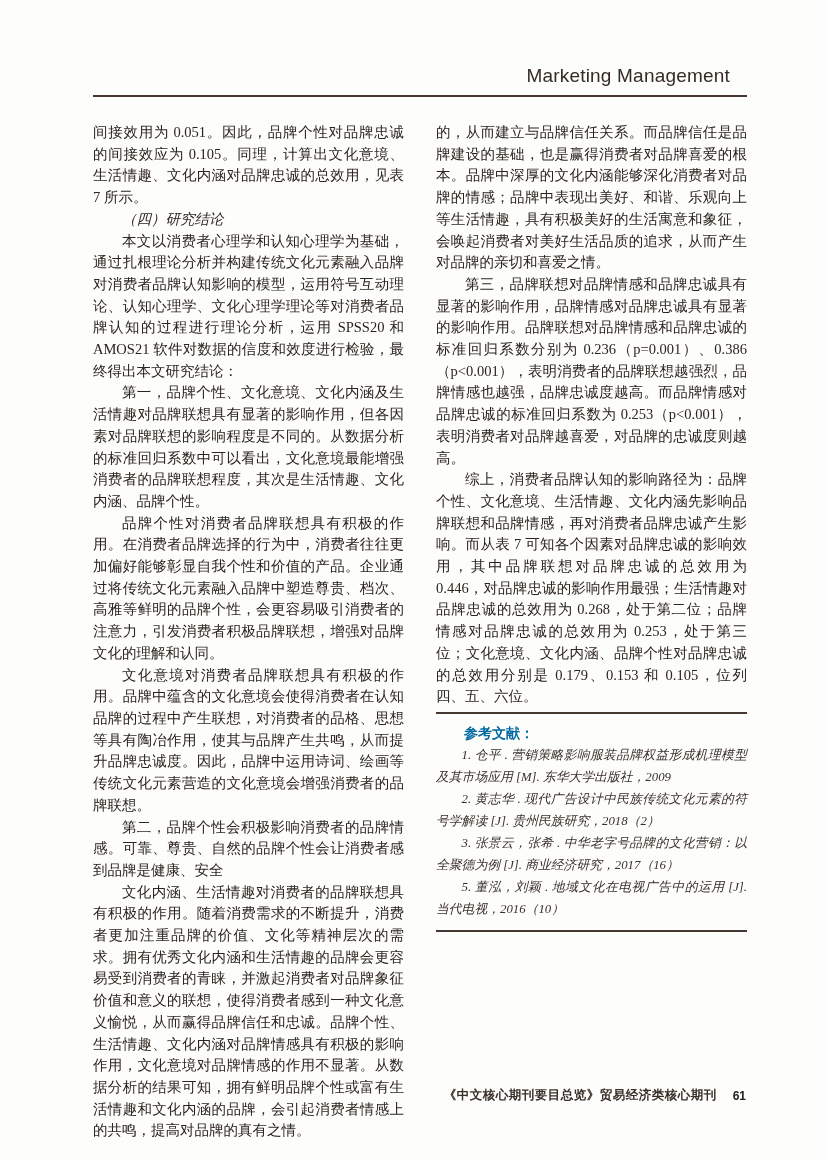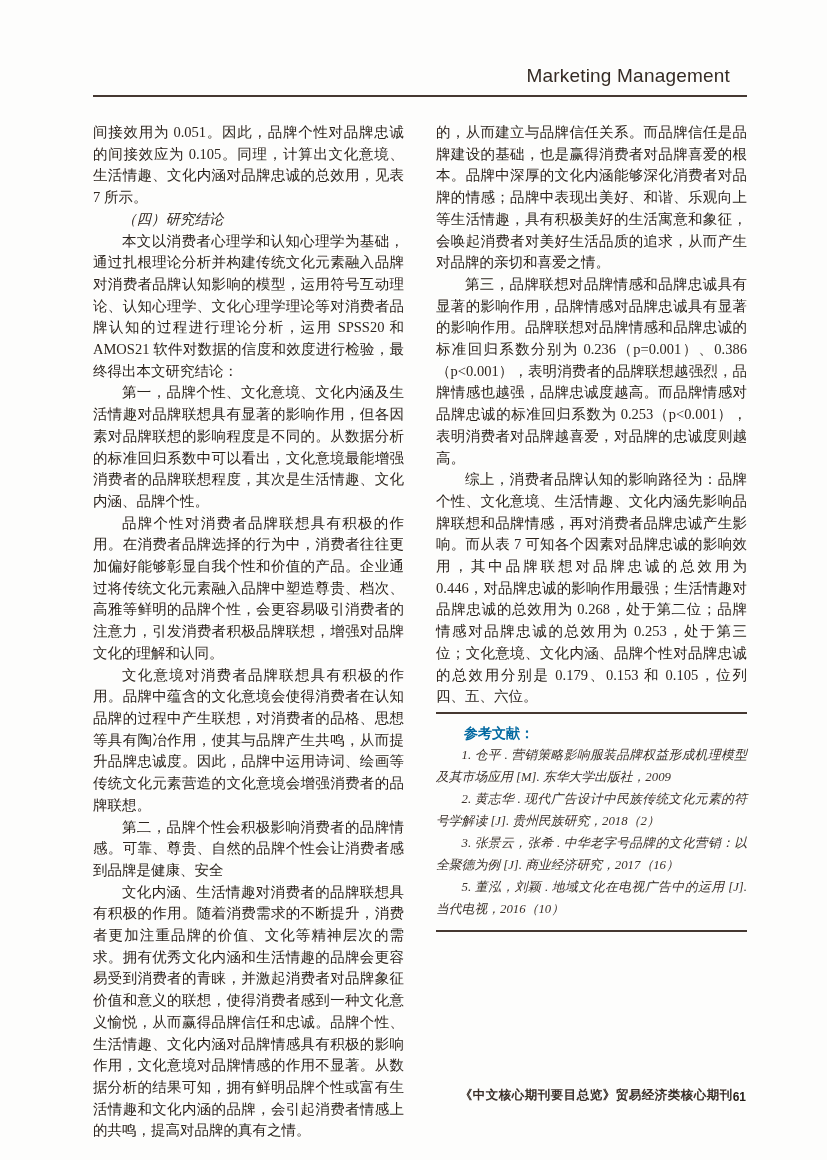--- a/index.html
+++ b/index.html
@@ -70,22 +70,22 @@
     text-indent: 2em;
     font-style: italic;
     text-align: justify;
     color: #3a3029;
   }
   .footer {
     position: absolute;
     top: 1087px;
     right: 81px;
     display: flex;
-    align-items: flex-end;
-    gap: 0;
+    align-items: center;
+    gap: 16px;
     font-family: "Liberation Sans", "DejaVu Sans", sans-serif;
   }
   .footer .journal-note {
     font-size: 12.5px;
     font-weight: bold;
     color: #3a2f28;
     letter-spacing: 0.5px;
   }
   .footer .page-number {
     font-size: 12px;

